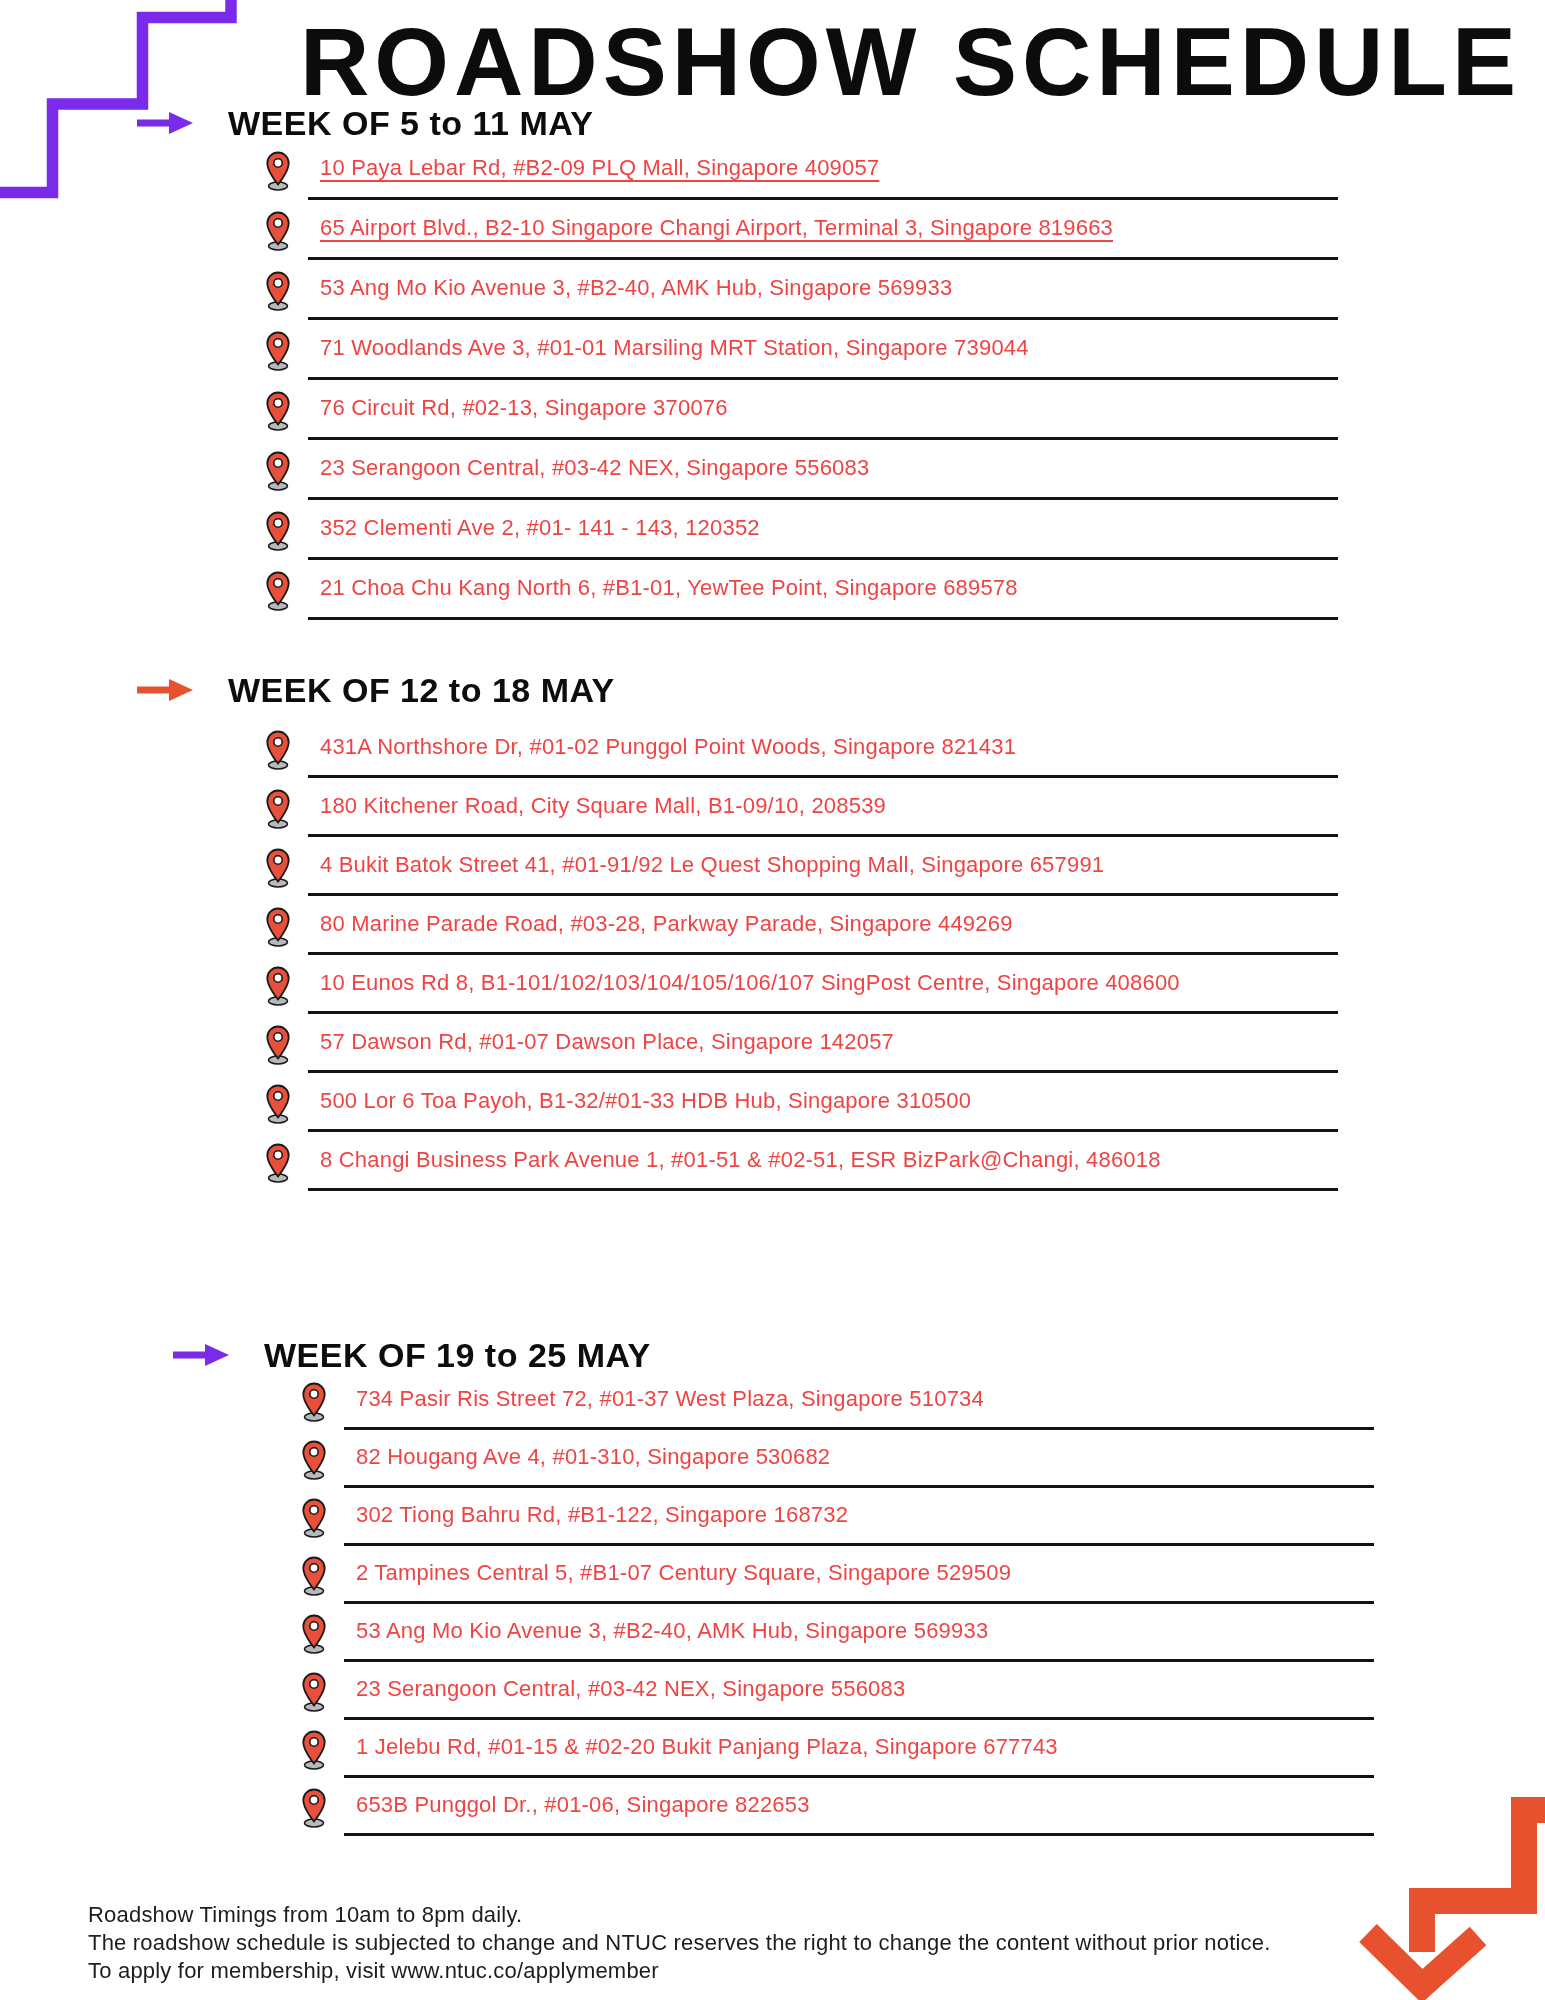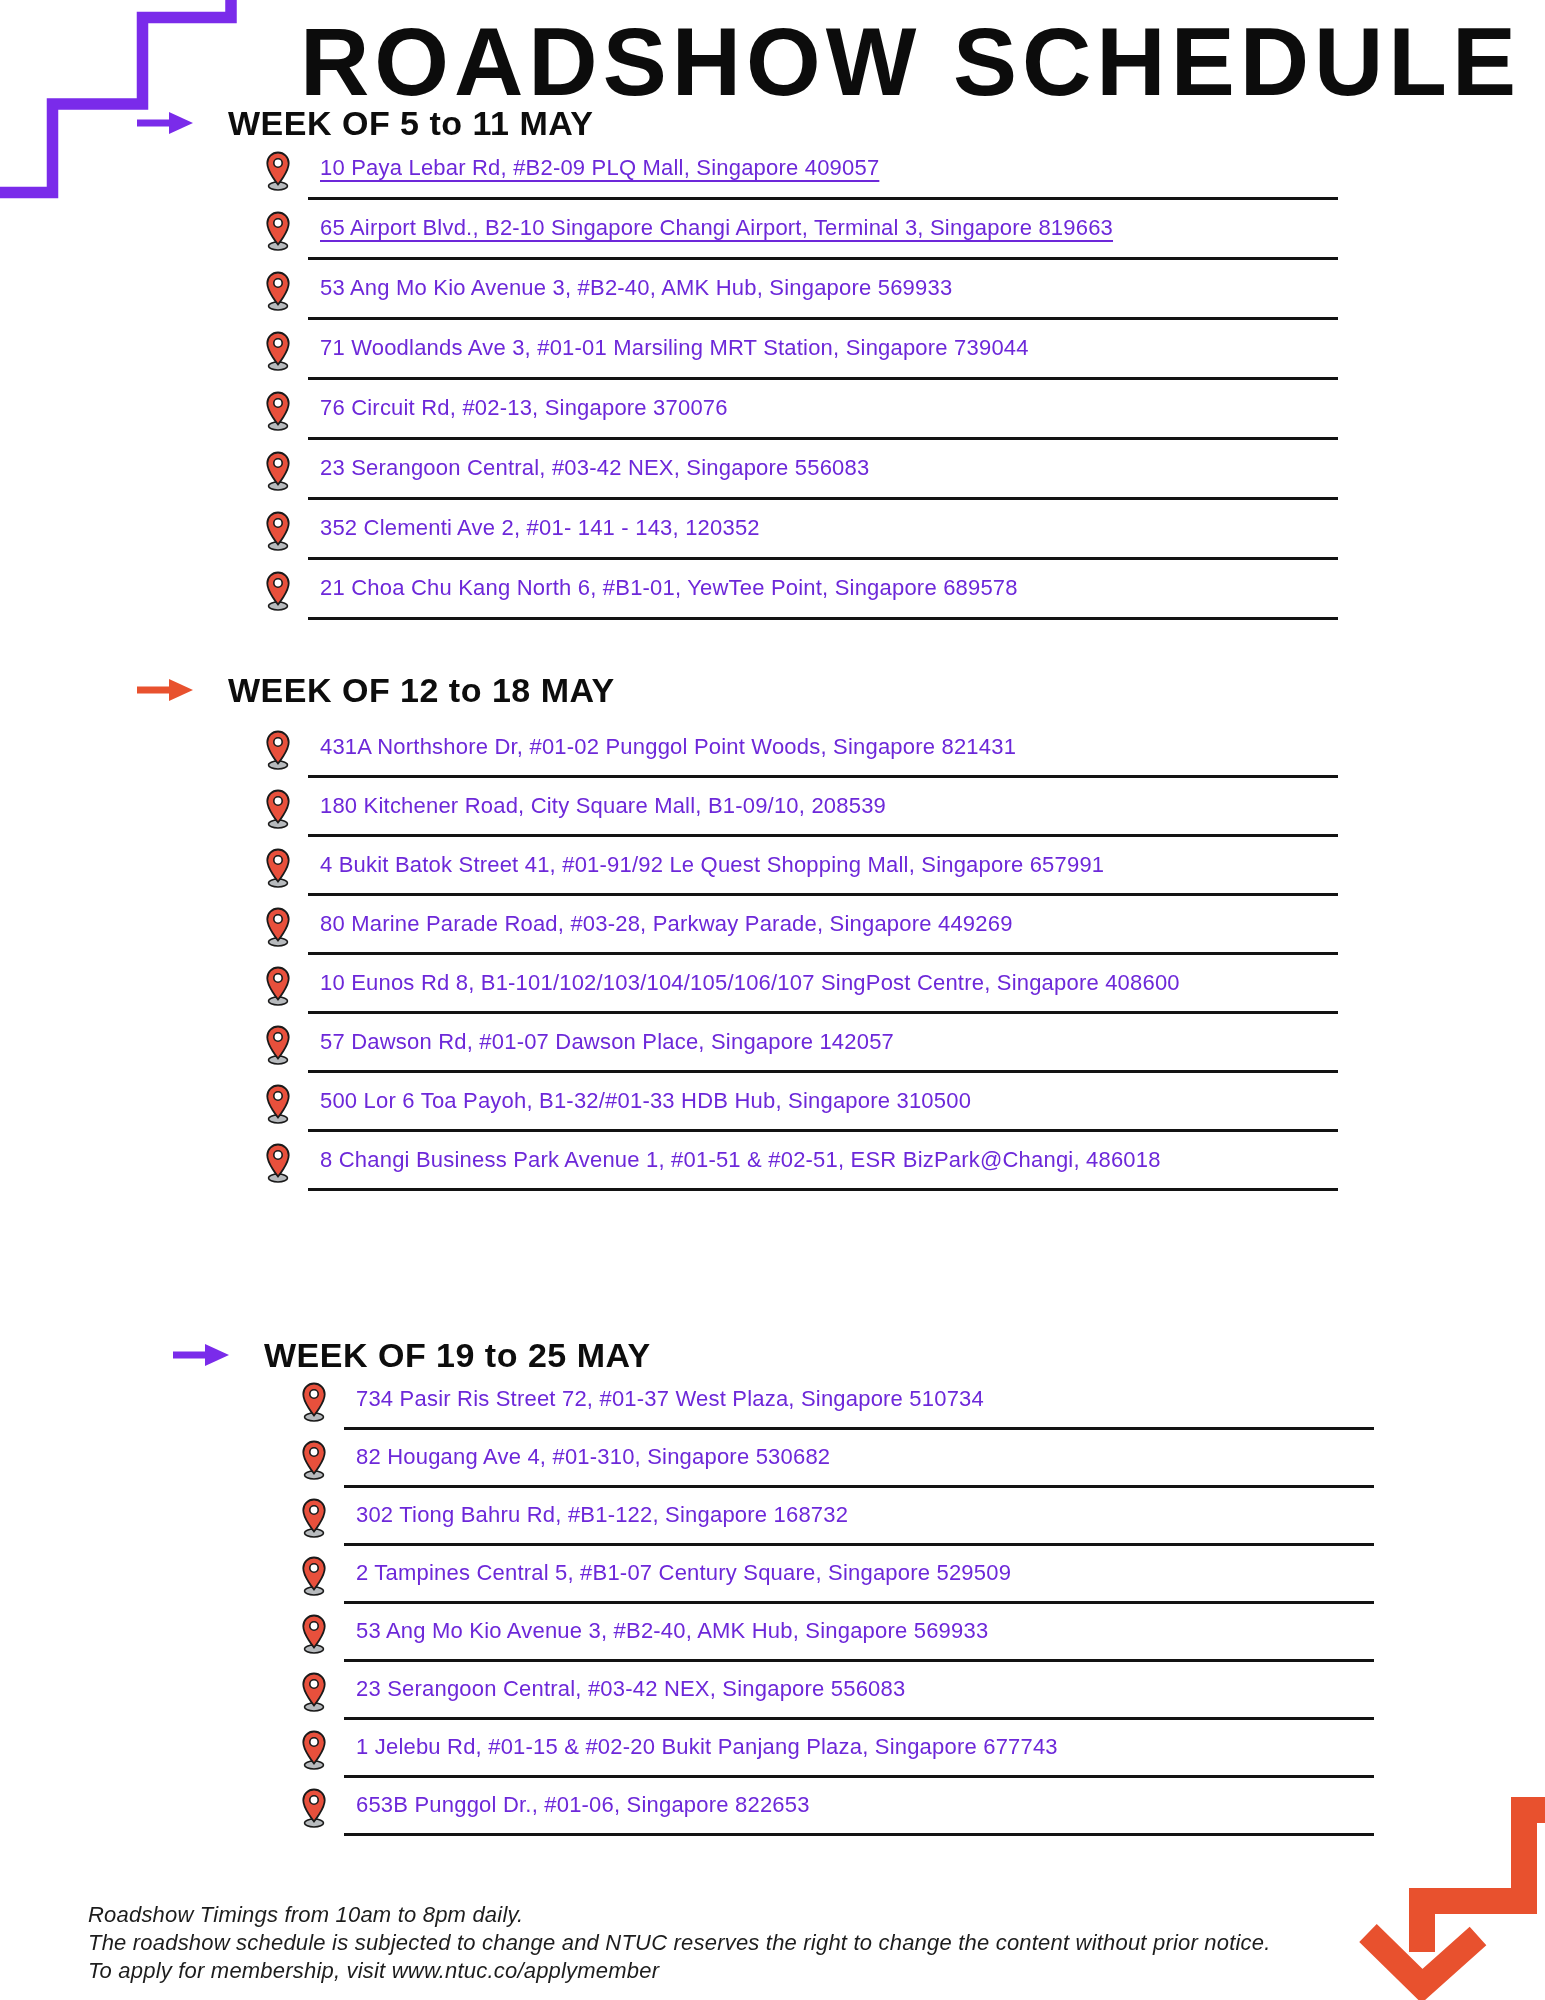--- a/index.html
+++ b/index.html
@@ -30,31 +30,31 @@
   }
   .entries{padding-left:263px;}
   .week:nth-child(1) .entry{height:60px;}
   .week:nth-child(2) .entries{padding-top:12px;}
   .week:nth-child(2) .entry{height:59px;}
   .week:nth-child(3) .entry{height:58px;}
   .entry{position:relative;display:flex;align-items:center;}
   .pin{display:block;line-height:0;margin-right:27px;flex:0 0 auto;}
   .pin svg{width:30px;height:40px;display:block;}
   .addr{
-    font-size:22px;font-weight:500;letter-spacing:0.2px;color:#6d28d9;
+    font-size:22px;font-weight:500;letter-spacing:0.2px;color:#ef4444;
     white-space:nowrap;position:relative;top:-3px;
   }
   .addr.link{text-decoration:underline;text-decoration-thickness:2px;text-underline-offset:5px;}
   .rule{
     position:absolute;left:45px;bottom:1px;width:1030px;height:3px;
     background:#131313;
   }
   
   .footer{position:absolute;left:88px;top:1901px;}
-  .footer p{margin:0;font-size:22px;line-height:28px;color:#1d1d1d;letter-spacing:0.2px;white-space:nowrap;font-style:italic;}
+  .footer p{margin:0;font-size:22px;line-height:28px;color:#1d1d1d;letter-spacing:0.2px;white-space:nowrap;}
 </style>
 </head>
 <body>
 
 <svg class="deco-tl" width="250" height="205" viewBox="0 0 250 205">
   <path d="M 231 -8 L 231 17.5 L 142.5 17.5 L 142.5 104 L 52.5 104 L 52.5 192.5 L -8 192.5" fill="none" stroke="#7A2BEA" stroke-width="11.5" stroke-linejoin="miter"></path>
 </svg>
 
 <h1 class="page-title">ROADSHOW SCHEDULE</h1>
 

